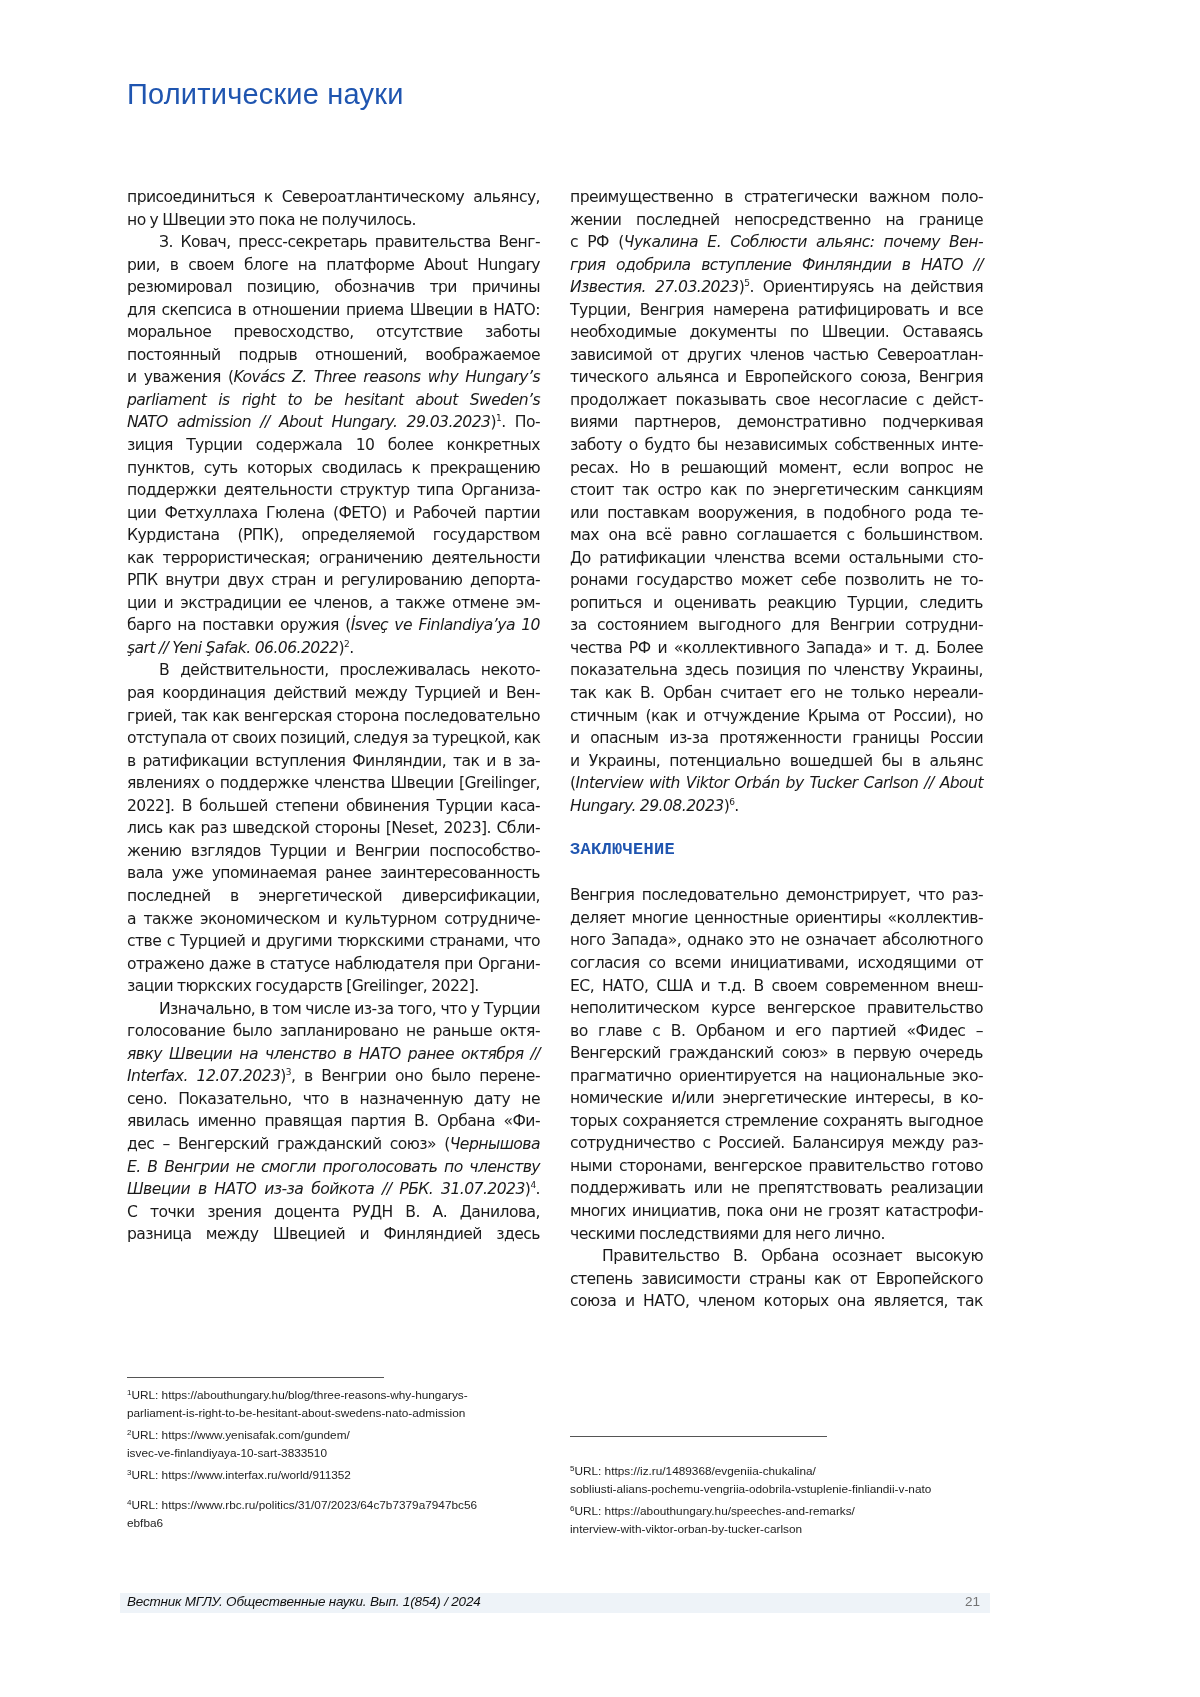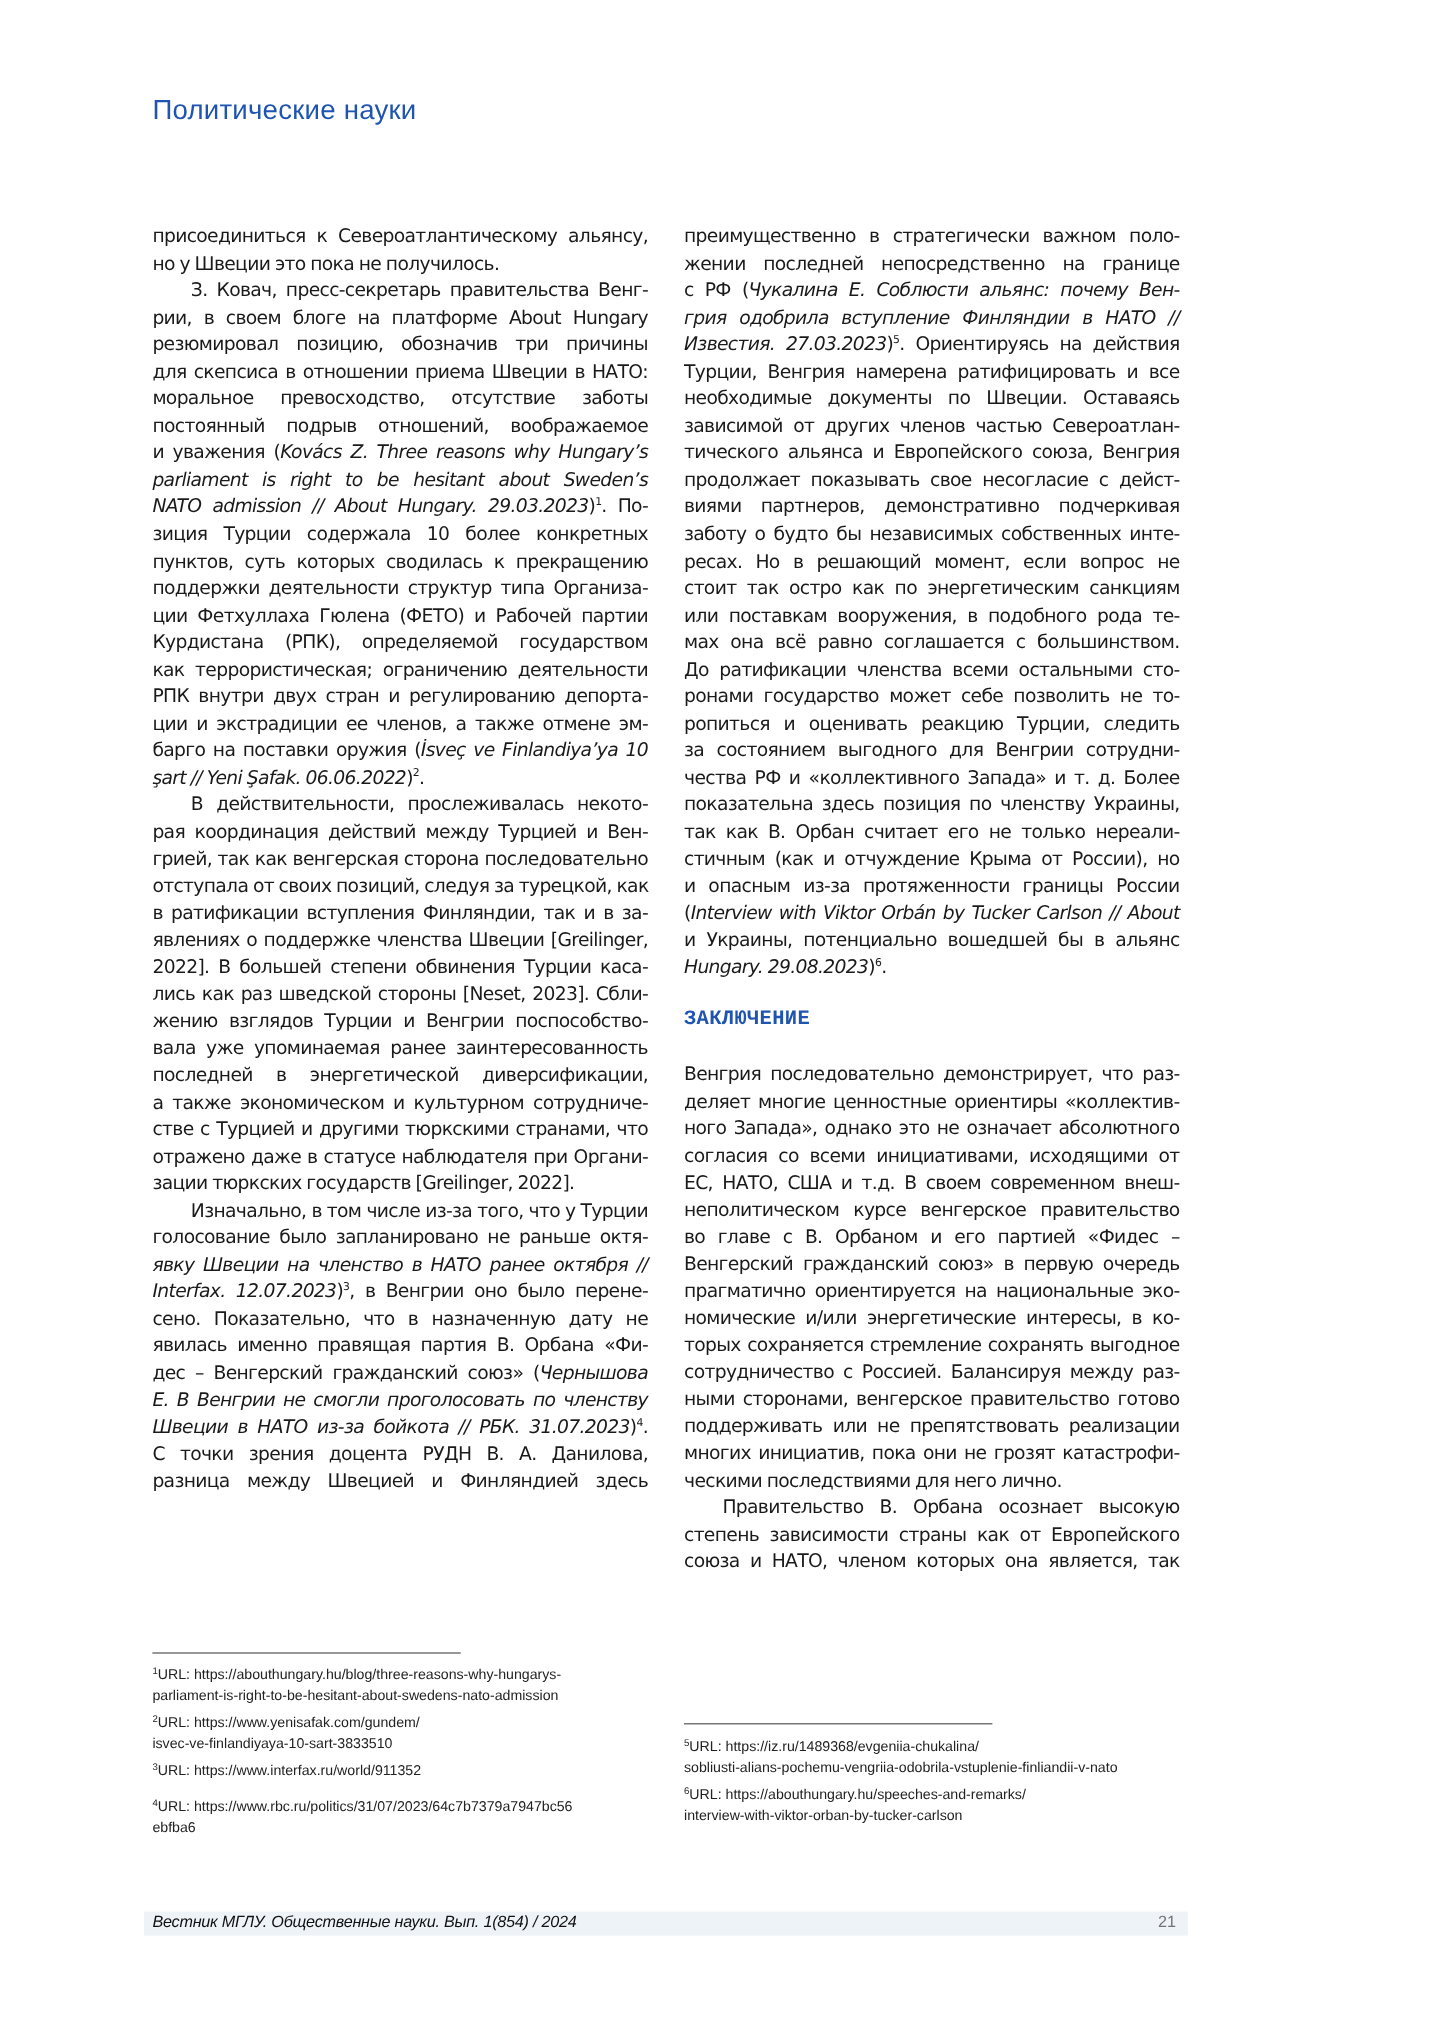--- a/index.html
+++ b/index.html
@@ -1,18 +1,18 @@
 <!DOCTYPE html>
 <html><head>
 <meta charset="utf-8">
 <style>
   html, body { margin: 0; padding: 0; background: #ffffff; }
   body { width: 1200px; height: 1697px; position: relative; overflow: hidden;
          font-family: "DejaVu Sans", sans-serif; color: #1a1a1a; }
-  .section-title { position: absolute; left: 127px; top: 78px; font-size: 23px;
+  .section-title { position: absolute; left: 127px; top: 78px; font-size: 29px;
          color: #1f55b0; font-family: "Liberation Sans", sans-serif; letter-spacing: 0.2px; }
   .col { position: absolute; top: 186px; width: 413px; }
   .col.left { left: 127px; }
   .col.right { left: 570px; }
   .line { font-size: 15.6px; line-height: 22.55px; height: 22.55px; white-space: nowrap;
           text-align: justify; text-align-last: justify; font-family: "DejaVu Sans", sans-serif;
           letter-spacing: -0.55px; word-spacing: -0.5px; }
   .line.last { text-align-last: left; }
   .line.indent { padding-left: 32px; }
   .line i { font-style: italic; }
@@ -104,22 +104,22 @@
       <div class="line">мах она всё равно соглашается с большинством.</div>
       <div class="line">До ратификации членства всеми остальными сто-</div>
       <div class="line">ронами государство может себе позволить не то-</div>
       <div class="line">ропиться и оценивать реакцию Турции, следить</div>
       <div class="line">за состоянием выгодного для Венгрии сотрудни-</div>
       <div class="line">чества РФ и «коллективного Запада» и т. д. Более</div>
       <div class="line">показательна здесь позиция по членству Украины,</div>
       <div class="line">так как В. Орбан считает его не только нереали-</div>
       <div class="line">стичным (как и отчуждение Крыма от России), но</div>
       <div class="line">и опасным из-за протяженности границы России</div>
+      <div class="line">и Украины, потенциально вошедшей бы в альянс</div>
       <div class="line">(<i>Interview with Viktor Orbán by Tucker Carlson // About</i></div>
-      <div class="line">и Украины, потенциально вошедшей бы в альянс</div>
       <div class="line last"><i>Hungary. 29.08.2023</i>)<sup>6</sup>.</div>
     </div>
   <div style="height:22px"></div>
   <div class="heading" style="height:22px;line-height:22px;">ЗАКЛЮЧЕНИЕ</div>
   <div style="height:23px"></div>
   <div id="conclines">
       <div class="line">Венгрия последовательно демонстрирует, что раз-</div>
       <div class="line">деляет многие ценностные ориентиры «коллектив-</div>
       <div class="line">ного Запада», однако это не означает абсолютного</div>
       <div class="line">согласия со всеми инициативами, исходящими от</div>
@@ -144,19 +144,19 @@
 <div class="fn-rule" style="left:127px; top:1377px;"></div>
 <div class="fn" id="fnleft" style="left:127px; top:1386px;">
     <div style="margin-bottom: 4px;"><sup>1</sup><span>URL:  https://abouthungary.hu/blog/three-reasons-why-hungarys-</span><br><span>parliament-is-right-to-be-hesitant-about-swedens-nato-admission</span></div>
     <div style="margin-bottom: 4px;"><sup>2</sup><span>URL:  https://www.yenisafak.com/gundem/</span><br><span>isvec-ve-finlandiyaya-10-sart-3833510</span></div>
     <div style="margin-bottom: 12px;"><sup>3</sup><span>URL: https://www.interfax.ru/world/911352</span></div>
     <div style="margin-bottom: 4px;"><sup>4</sup><span>URL:  https://www.rbc.ru/politics/31/07/2023/64c7b7379a7947bc56</span><br><span>ebfba6</span></div>
   </div>
 
 <div class="fn-rule" style="left:570px; top:1436px;"></div>
 <div class="fn" id="fnright" style="left:570px; top:1446px; width:430px;">
-    <div style="margin-bottom: 4px;"><sup>5</sup><span>URL:  https://iz.ru/1489368/evgeniia-chukalina/</span><br><span>sobliusti-alians-pochemu-vengriia-odobrila-vstuplenie-finliandii-v-nato</span></div>
+    <div style="margin-bottom: 4px; margin-top: 16px;"><sup>5</sup><span>URL:  https://iz.ru/1489368/evgeniia-chukalina/</span><br><span>sobliusti-alians-pochemu-vengriia-odobrila-vstuplenie-finliandii-v-nato</span></div>
     <div style="margin-bottom: 4px;"><sup>6</sup><span>URL:  https://abouthungary.hu/speeches-and-remarks/</span><br><span>interview-with-viktor-orban-by-tucker-carlson</span></div>
   </div>
 
 <div class="footer-bar"></div>
 <div class="footer-left">Вестник МГЛУ. Общественные науки. Вып. 1(854) / 2024</div>
 <div class="footer-right">21</div>
 
 </body></html>

